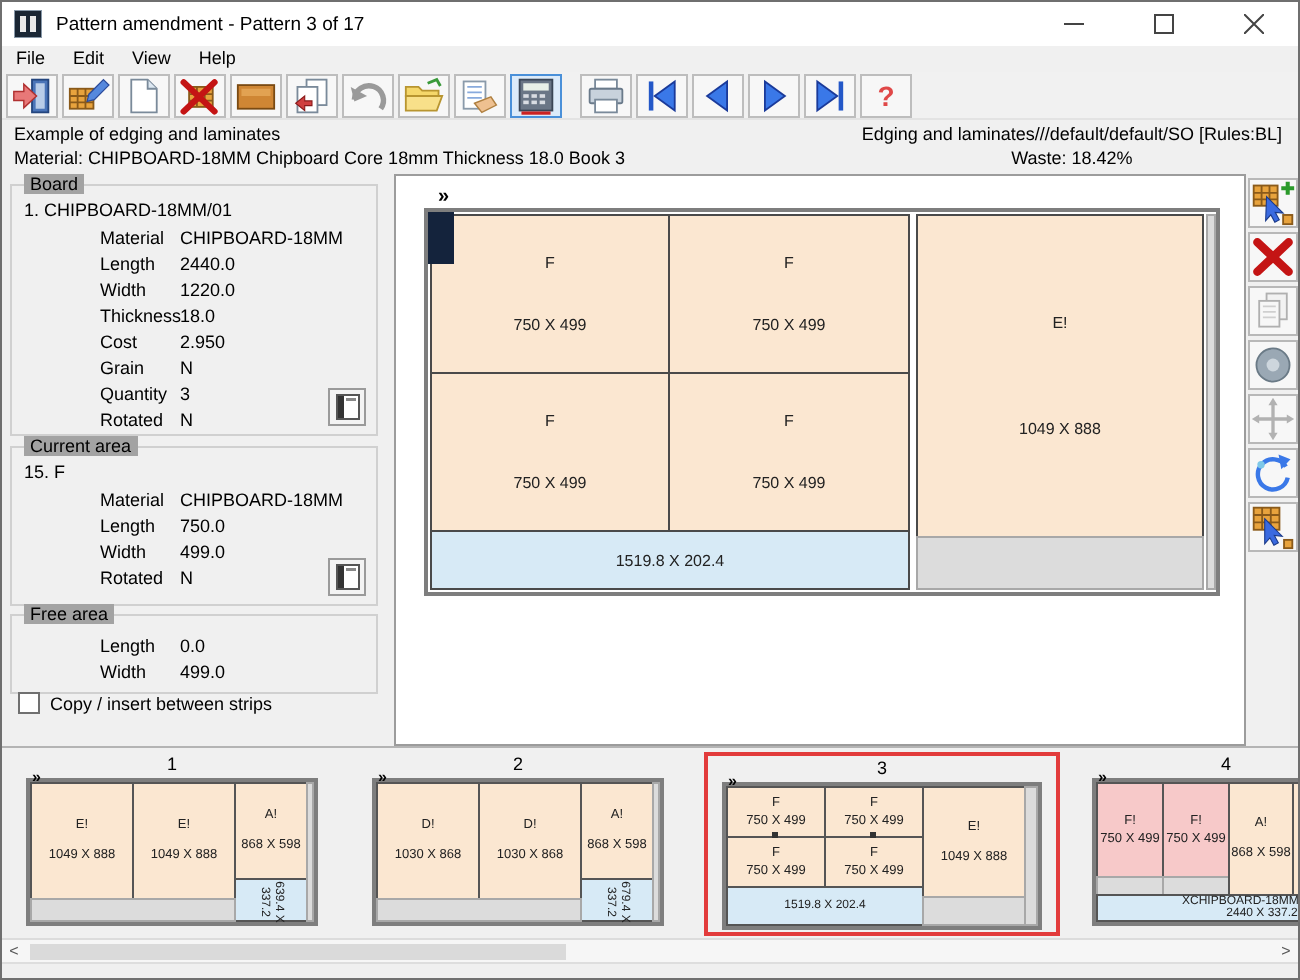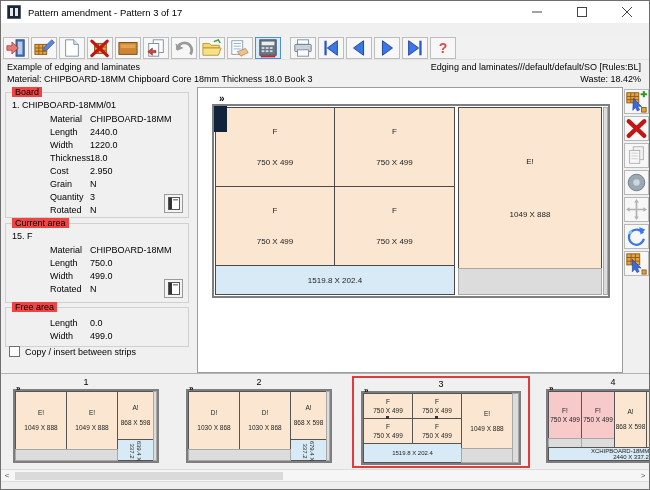--- a/index.html
+++ b/index.html
@@ -22,28 +22,28 @@
            display:flex;align-items:center;border-bottom:1px solid #e3e3e3;}
   .tb-btn{width:26px;height:22px;margin-left:2px;border:1px solid #bdbdbd;background:#f7f7f7;
           display:flex;align-items:center;justify-content:center;padding:0;}
   .tb-btn.sel{border:1px solid #4a90d9;background:#dcebfa;}
   .tb-gap{width:7px;}
   .help-glyph{color:#e04848;font-size:14px;font-weight:bold;line-height:14px;}
   
   .infobar{position:absolute;left:0;top:59px;width:648px;height:27px;background:#f0f0f0;
            display:flex;justify-content:space-between;font-size:9px;}
   .info-left{margin:1px 4px 0 6px;line-height:12px;}
-  .info-right{margin:1px 8px 0 0;text-align:right;line-height:12px;}
+  .info-right{margin:1px 8px 0 0;text-align:center;line-height:12px;}
   
   .leftpanel{position:absolute;left:0;top:86px;width:196px;height:286px;background:#f0f0f0;font-size:9px;}
   .groupbox{position:absolute;left:4px;right:8px;border:1px solid #d0d0d0;background:#f0f0f0;}
   #gb-board{top:5px;height:126px;}
   #gb-current{top:136px;height:80px;}
   #gb-free{top:220px;height:40px;}
-  .gb-title{position:absolute;top:-6px;left:6px;padding:0 3px;background:#ef4444;font-size:9px;}
+  .gb-title{position:absolute;top:-6px;left:6px;padding:0 3px;background:#a3a3a3;font-size:9px;}
   .gb-heading{margin:6px 0 0 6px;height:13px;line-height:13px;}
   .row{display:flex;margin-left:6px;height:13px;align-items:center;}
   .row .lbl{width:78px;padding-left:38px;}
   .mini-btn{position:absolute;right:5px;bottom:4px;width:19px;height:19px;border:1px solid #9a9a9a;
             background:#f3f3f3;display:flex;align-items:center;justify-content:center;padding:0;}
   .checkbox-row{position:absolute;top:259px;left:8px;display:flex;gap:5px;align-items:center;}
   .cb{width:11px;height:11px;border:1px solid #707070;background:#fff;display:inline-block;}
   
   .canvas{position:absolute;left:196px;top:86px;width:426px;height:286px;background:#ffffff;
           border:1px solid #9c9c9c;}
@@ -144,20 +144,26 @@
           </svg>
       </div>
       <div class="win-btn">
         <svg width="10" height="10">
             <path d="M0 0 L10 10 M10 0 L0 10" stroke="#444" stroke-width="1"></path>
           </svg>
       </div>
     </div>
   </div>
 
+  <div class="menubar">
+    <span class="menu-item">File</span>
+    <span class="menu-item">Edit</span>
+    <span class="menu-item">View</span>
+    <span class="menu-item">Help</span>
+  </div>
 
   <div class="toolbar">
     <button class="tb-btn">
       <svg width="24" height="20" viewBox="0 0 24 22">
           <rect x="12" y="2" width="9" height="18" fill="#4a74b8" stroke="#24457e"></rect>
           <rect x="14" y="4" width="5" height="14" fill="#b8cce8"></rect>
           <path d="M2 8.5 h5.5 v-4 l7 6.5 -7 6.5 v-4 H2 z" fill="#e87878" stroke="#b03030" stroke-width="0.8"></path>
         </svg>
     </button>
     <button class="tb-btn">

